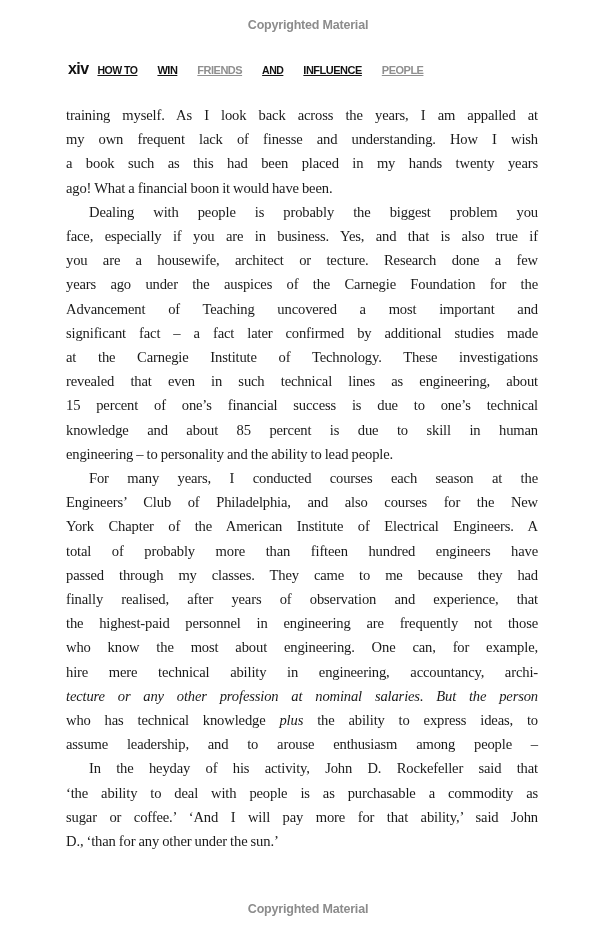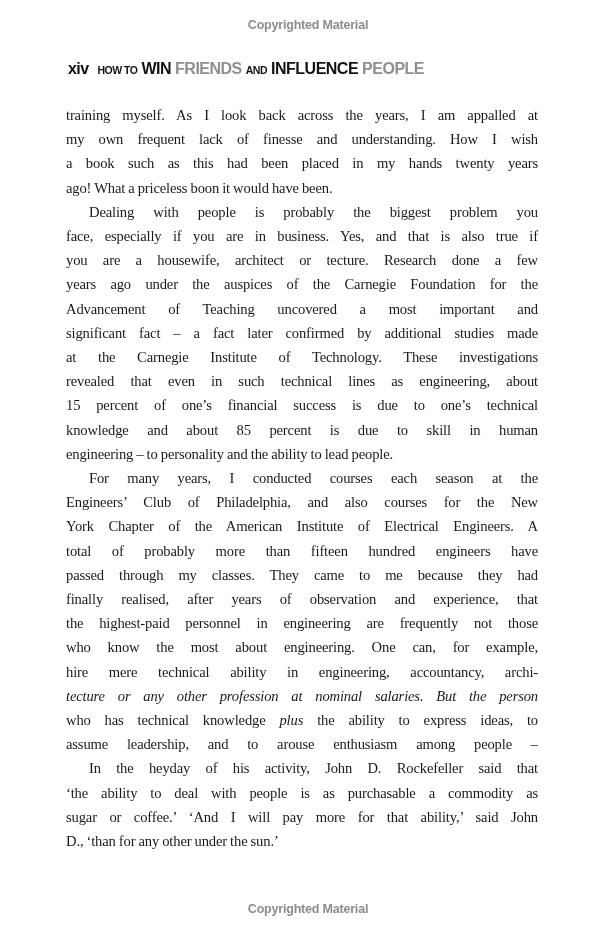--- a/index.html
+++ b/index.html
@@ -32,23 +32,23 @@
     white-space: nowrap;
     font-family: "Liberation Sans", sans-serif;
     font-weight: 700;
     color: #121212;
   }
   .pagenum {
     font-size: 16px;
     letter-spacing: -0.6px;
     margin-right: 9px;
   }
-  .tp { letter-spacing: -0.5px; margin-right: 4px; }
+  .tp { letter-spacing: -0.5px; margin-right: 20px; text-decoration: underline; }
   .tp-small { font-size: 10.5px; }
-  .tp-big { font-size: 16px; }
+  .tp-big { font-size: 11px; }
   .tp-gray { color: #8f8f8f; }
 
   .page-body {
     position: absolute;
     left: 66px;
     top: 103px;
     width: 472px;
     font-size: 14.6px;
     line-height: 24.2px;
     color: #1a1a1a;
@@ -77,21 +77,21 @@
 
   <div class="running-header">
     <span class="pagenum">xiv</span><span class="title-parts"><span class="tp tp-small">HOW TO</span><span class="tp tp-big">WIN</span><span class="tp tp-big tp-gray">FRIENDS</span><span class="tp tp-small">AND</span><span class="tp tp-big">INFLUENCE</span><span class="tp tp-big tp-gray">PEOPLE</span></span>
   </div>
 
   <div class="page-body">
       <div class="paragraph">
         <div class="line"><span>training myself. As I look back across the years, I am appalled at</span></div>
         <div class="line"><span>my own frequent lack of finesse and understanding. How I wish</span></div>
         <div class="line"><span>a book such as this had been placed in my hands twenty years</span></div>
-        <div class="line line-last"><span>ago! What a priceless boon it would have been.</span></div>
+        <div class="line line-last"><span>ago! What a financial boon it would have been.</span></div>
       </div>
       <div class="paragraph">
         <div class="line indent-first"><span>Dealing with people is probably the biggest problem you</span></div>
         <div class="line"><span>face, especially if you are in business. Yes, and that is also true if</span></div>
         <div class="line"><span>you are a housewife, architect or tecture. Research done a few</span></div>
         <div class="line"><span>years ago under the auspices of the Carnegie Foundation for the</span></div>
         <div class="line"><span>Advancement of Teaching uncovered a most important and</span></div>
         <div class="line"><span>significant fact – a fact later confirmed by additional studies made</span></div>
         <div class="line"><span>at the Carnegie Institute of Technology. These investigations</span></div>
         <div class="line"><span>revealed that even in such technical lines as engineering, about</span></div>

